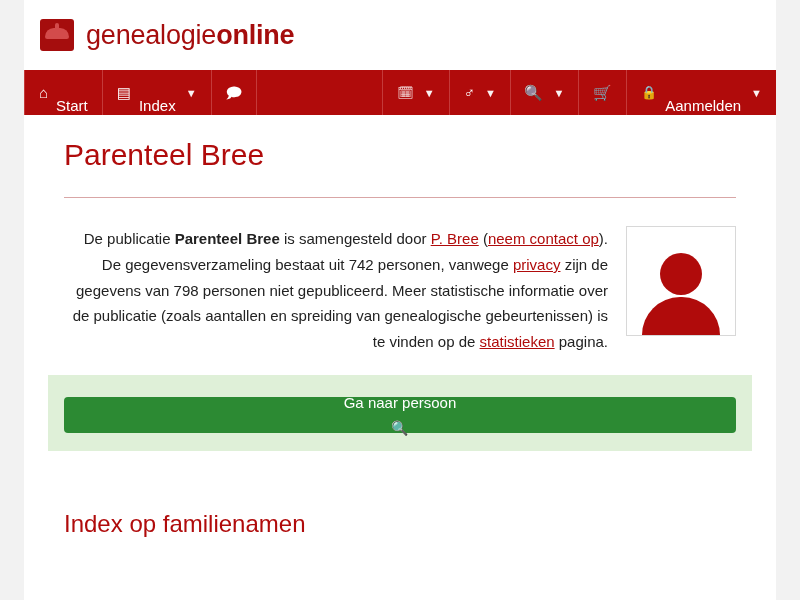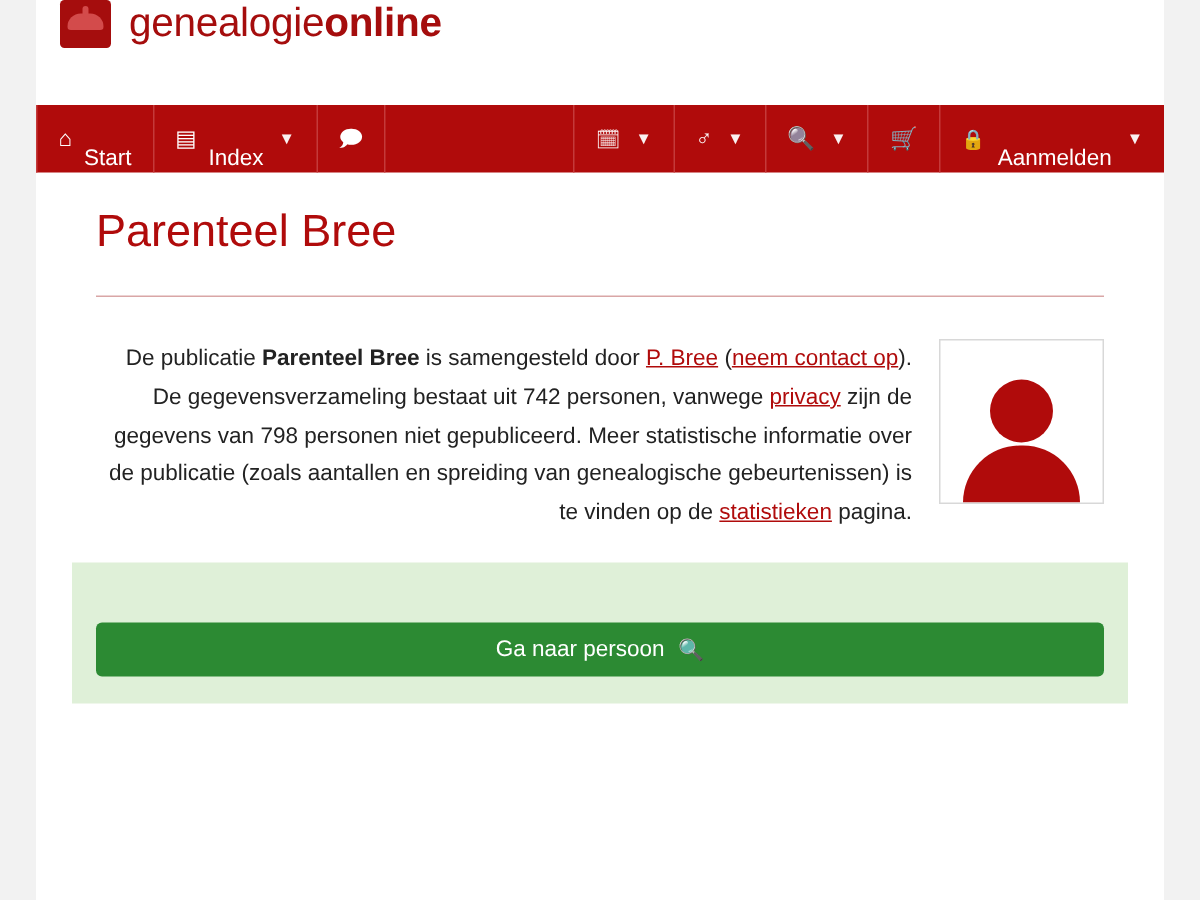--- a/index.html
+++ b/index.html
@@ -24,20 +24,21 @@
     top: 0;
     width: 752px;
     min-height: 600px;
     background: #ffffff;
   }
 
   
   .brand-bar {
     height: 70px;
     display: flex;
+    align-items: center;
     padding-left: 16px;
     background: #ffffff;
   }
   .logo-mark {
     width: 34px;
     height: 32px;
     background: #a50d0d;
     border-radius: 3px;
     position: relative;
     margin-right: 12px;
@@ -197,34 +198,35 @@
     border-radius: 4px;
     background: #f4fbf1;
     padding: 0 14px;
     font-size: 14px;
     color: #6a6a6a;
     font-family: "Liberation Sans", sans-serif;
     outline: none;
   }
   .search-input::placeholder { color: #8a8a8a; }
   .search-button {
-    margin-top: 22px;
+    margin-top: 4px;
     width: 100%;
     height: 36px;
     border: none;
     border-radius: 4px;
     background: #2c8a33;
     color: #ffffff;
     font-size: 15px;
     font-family: "Liberation Sans", sans-serif;
     cursor: pointer;
     display: flex;
     align-items: center;
     justify-content: center;
     gap: 9px;
+    flex-direction: column;
   }
   .search-button .mag { font-size: 14px; }
 
   
   .index-head {
     padding: 58px 40px 0 40px;
   }
   .index-title {
     font-size: 24px;
     font-weight: 400;
@@ -302,15 +304,18 @@
       </div>
     </div>
 
     <div class="search-panel">
       <button class="search-button">
         <span>Ga naar persoon</span>
         <span class="mag">🔍</span>
       </button>
     </div>
 
+    <div class="index-head">
+      <h2 class="index-title">Index op familienamen</h2>
+    </div>
 
   </div>
 </div>
 
 </body></html>

